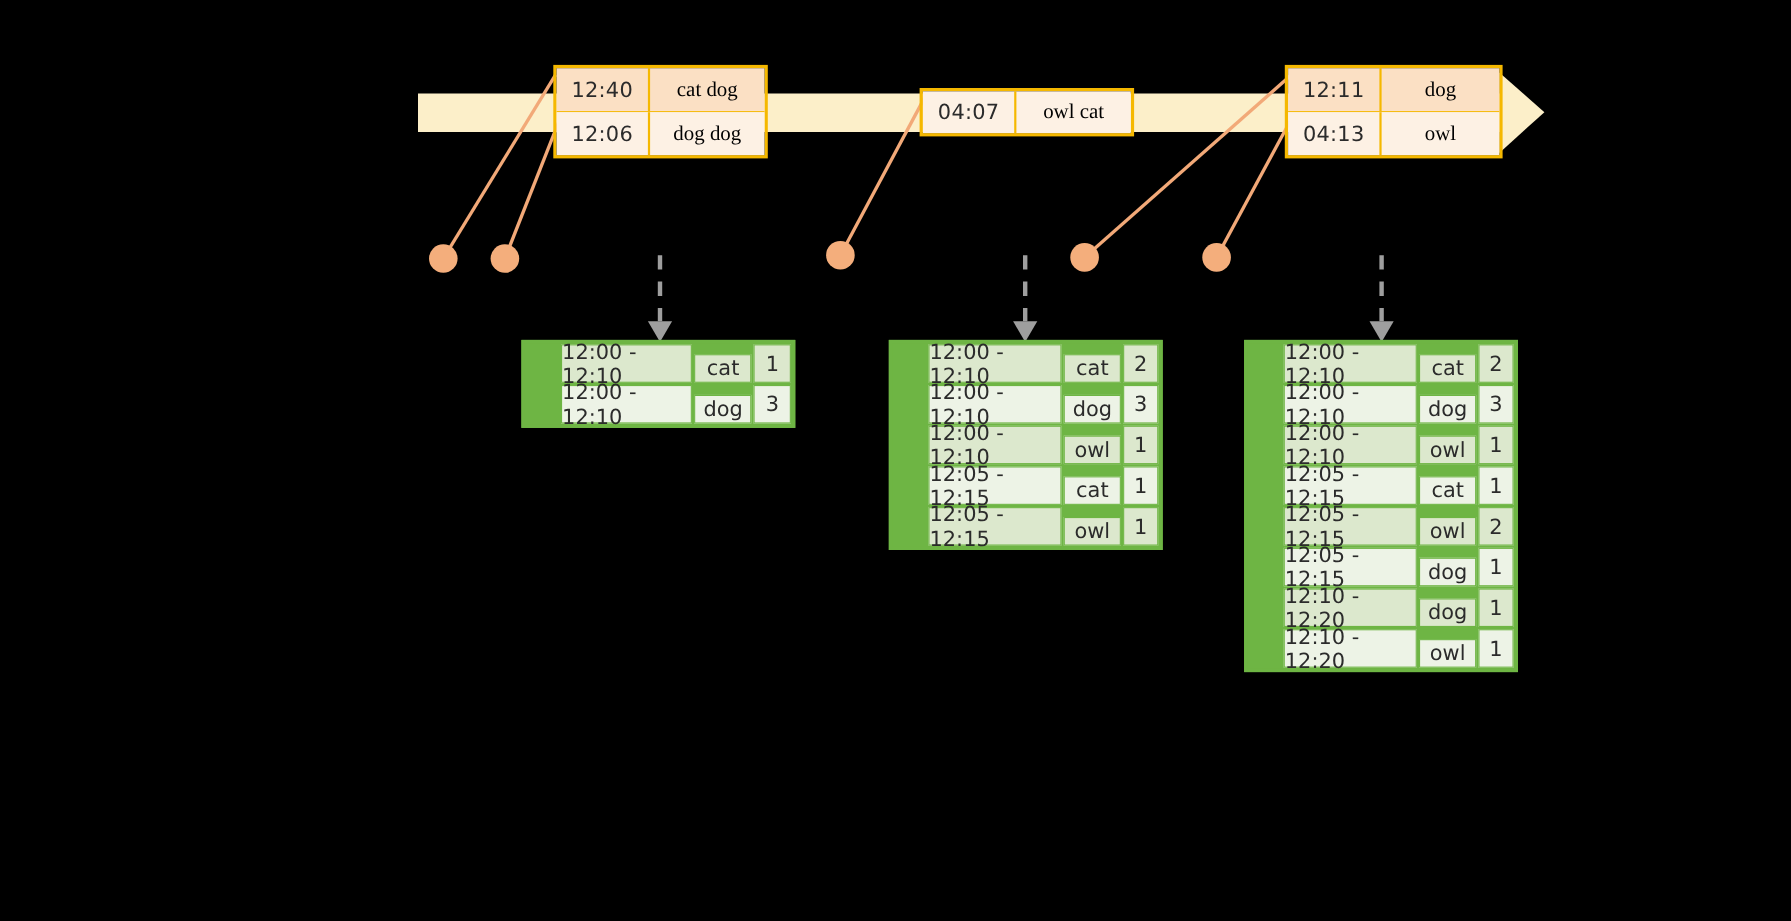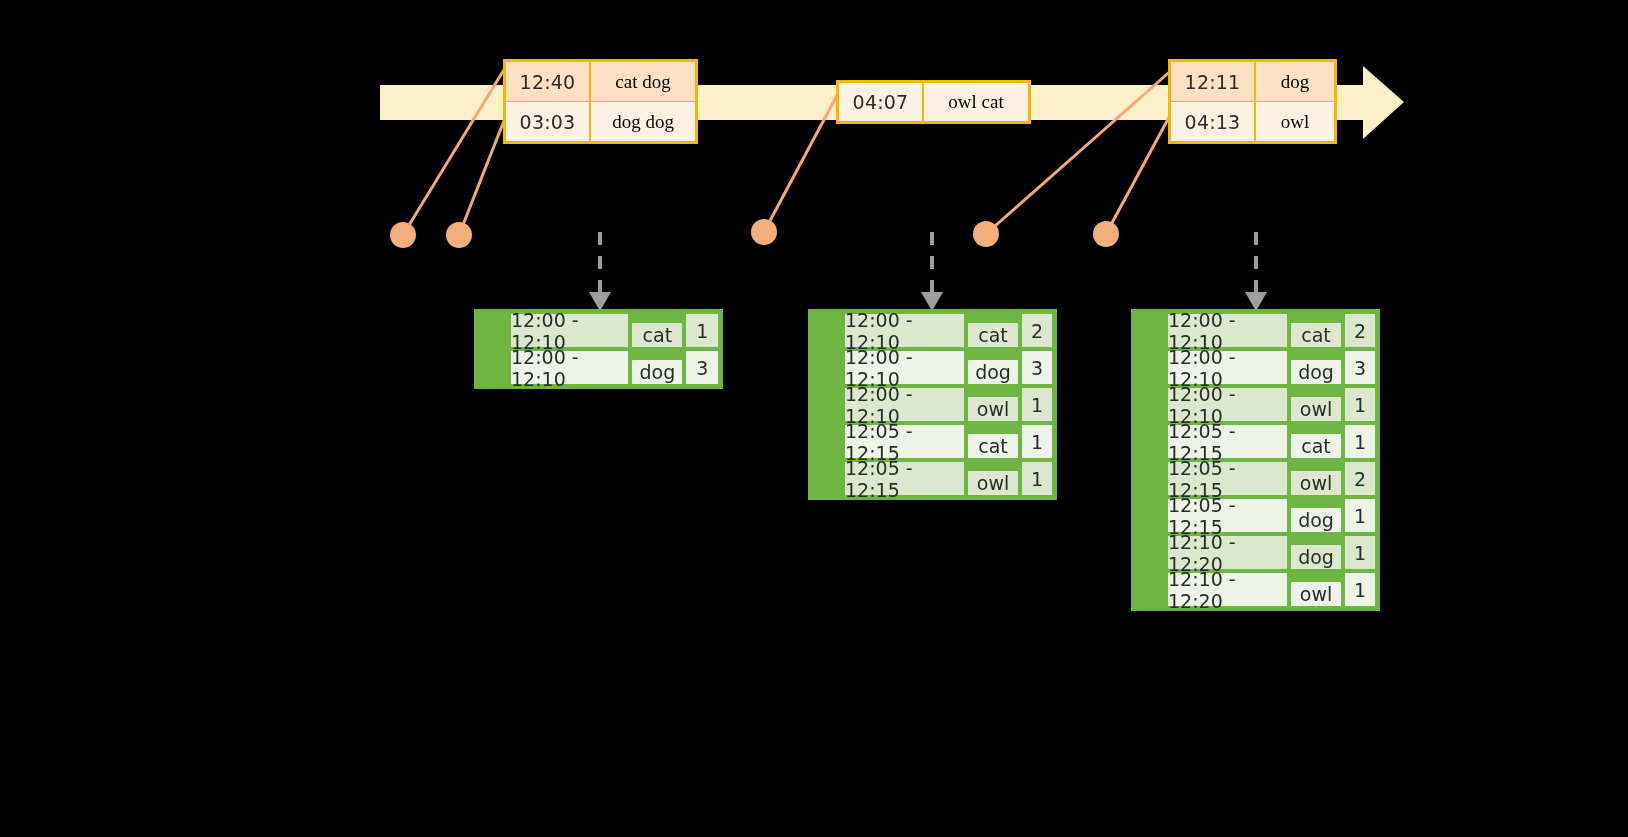--- a/index.html
+++ b/index.html
@@ -136,33 +136,33 @@
       <polygon points="1245,292 1267,292 1256,311" stroke="none"></polygon>
     </g>
   </svg>
 
   <div class="event-box" style="left:503px; top:59px; width:195px; height:85px;">
     <div class="event-row shade-a">
       <div class="event-time">12:40</div>
       <div class="event-words">cat dog</div>
     </div>
     <div class="event-row shade-b">
-      <div class="event-time">03:03</div>
+      <div class="event-time">12:06</div>
       <div class="event-words">dog dog</div>
     </div>
   </div>
 
   <div class="event-box" style="left:836px; top:80px; width:195px; height:44px;">
     <div class="event-row shade-b">
       <div class="event-time">04:07</div>
       <div class="event-words">owl cat</div>
     </div>
   </div>
 
-  <div class="event-box" style="left:1168px; top:59px; width:169px; height:85px;">
+  <div class="event-box" style="left:1168px; top:59px; width:198px; height:85px;">
     <div class="event-row shade-a">
       <div class="event-time">12:11</div>
       <div class="event-words">dog</div>
     </div>
     <div class="event-row shade-b">
       <div class="event-time">04:13</div>
       <div class="event-words">owl</div>
     </div>
   </div>
 

